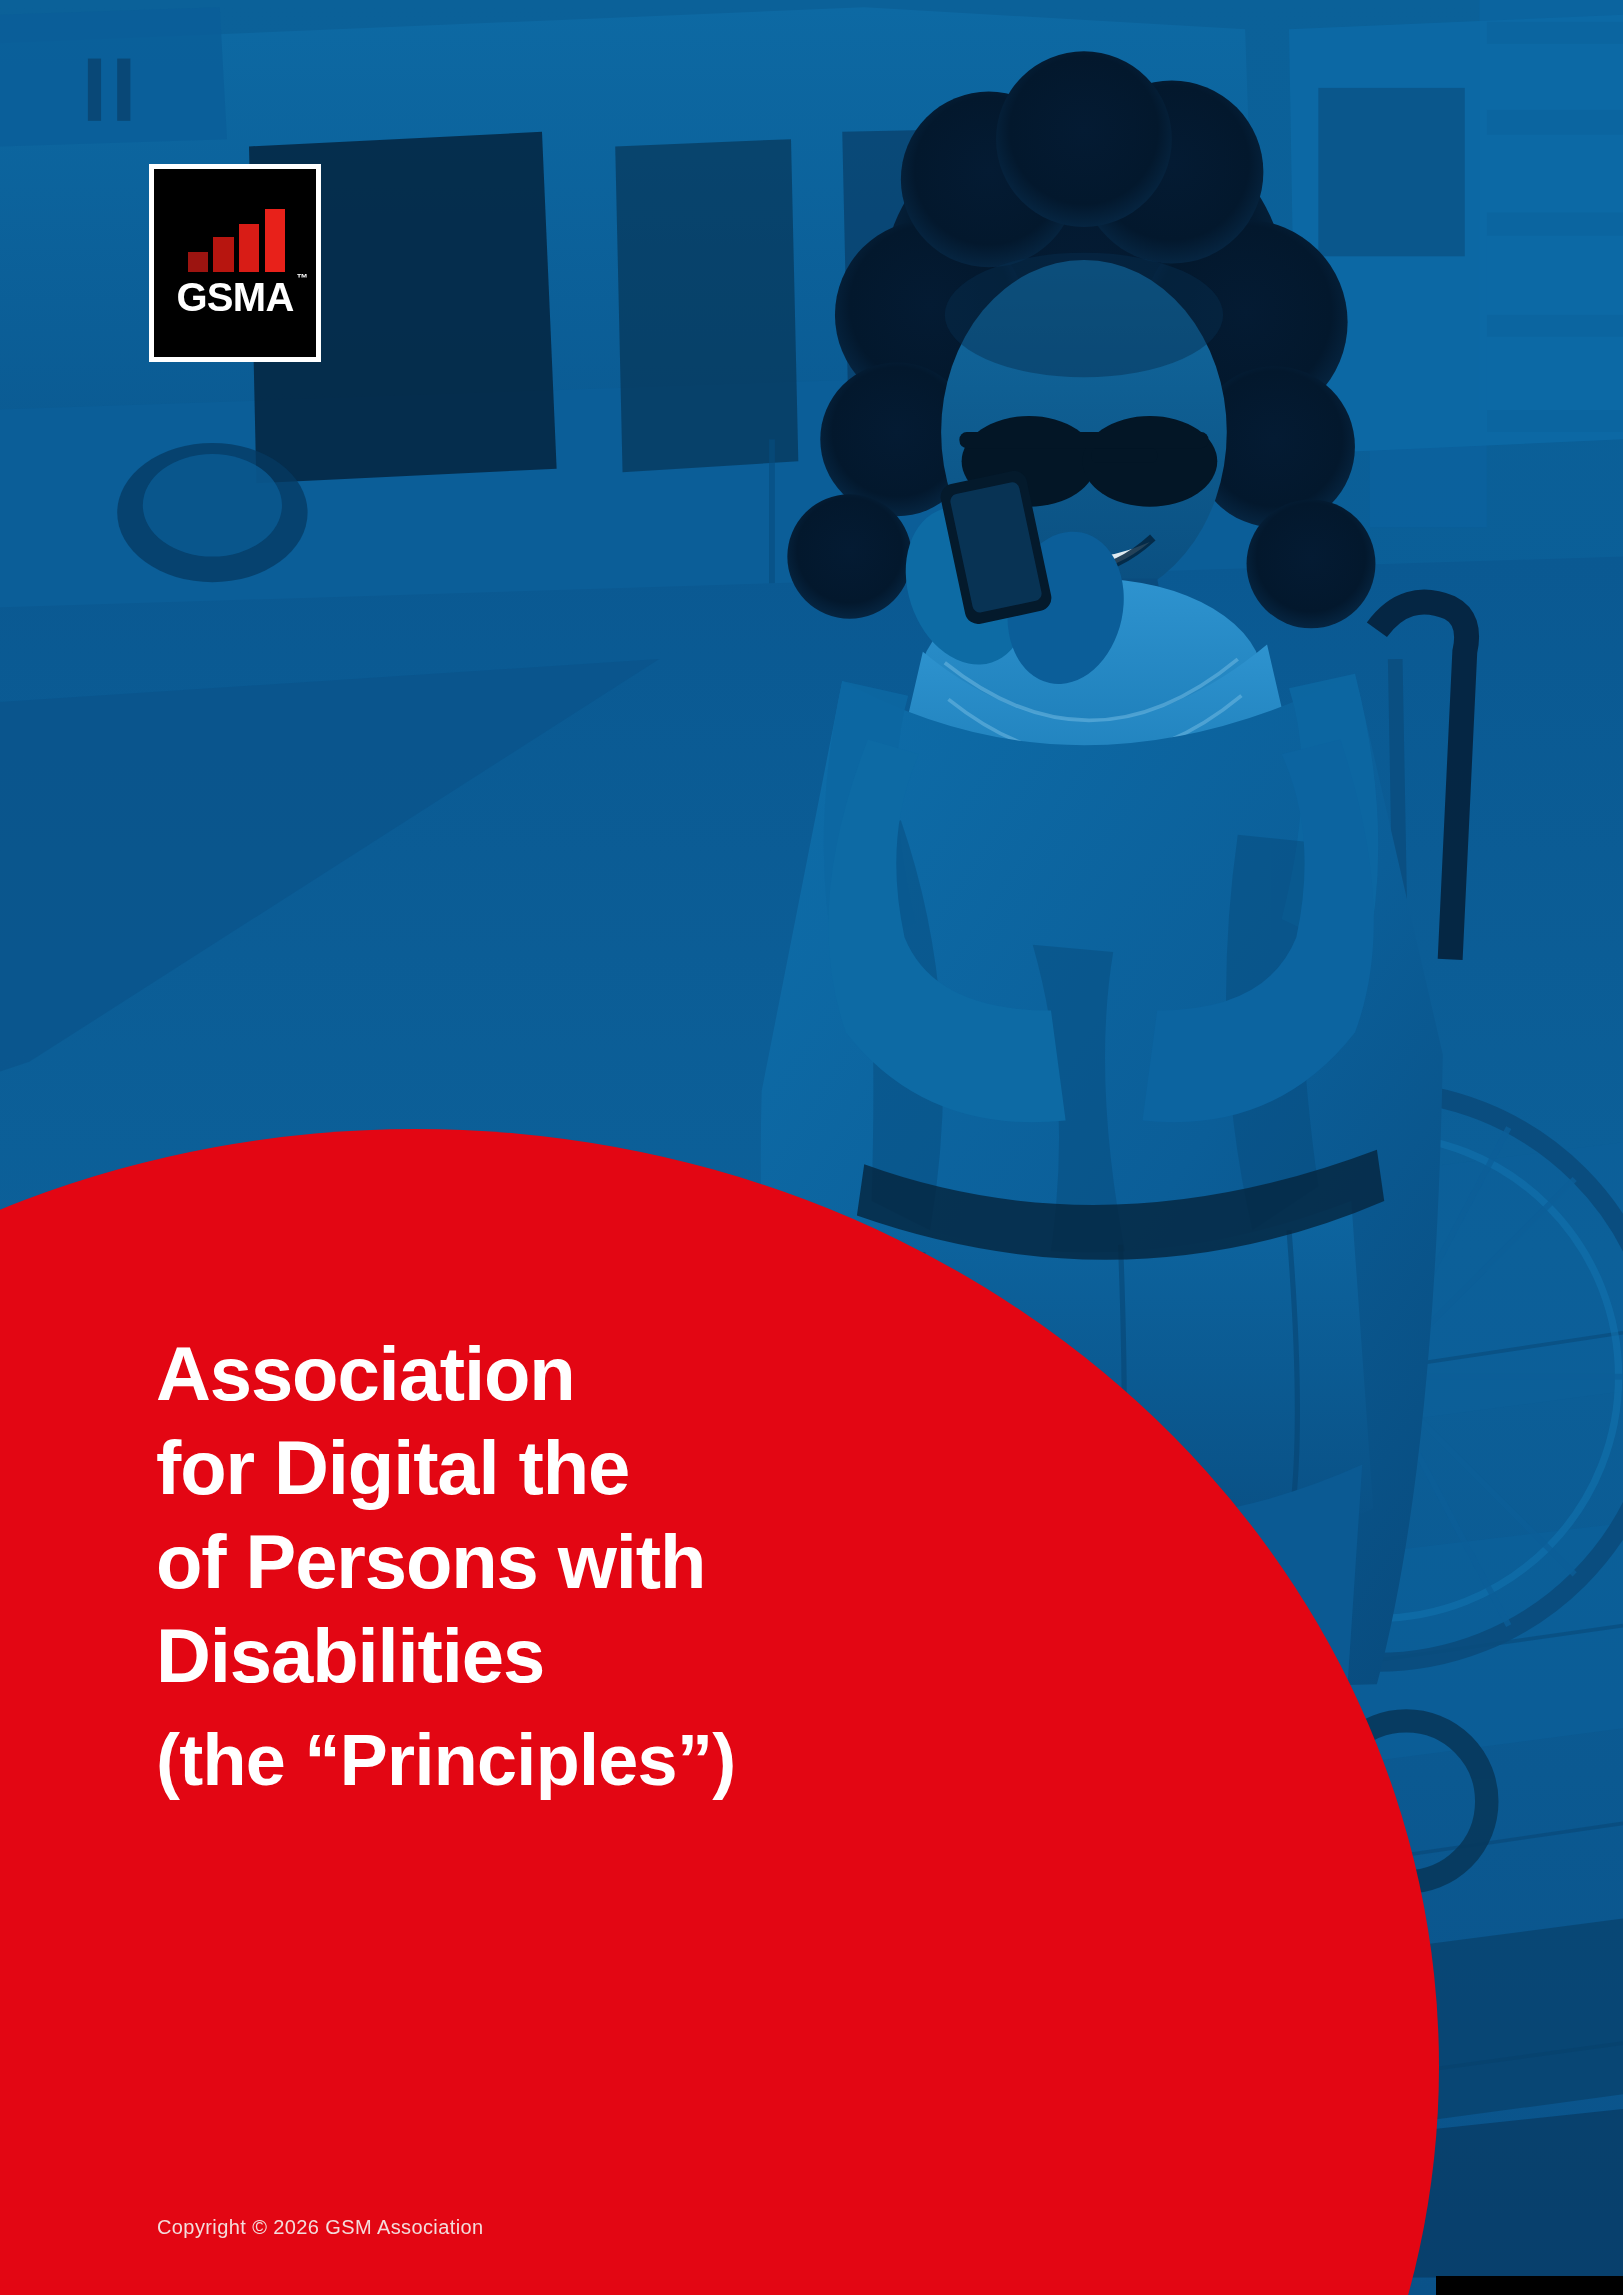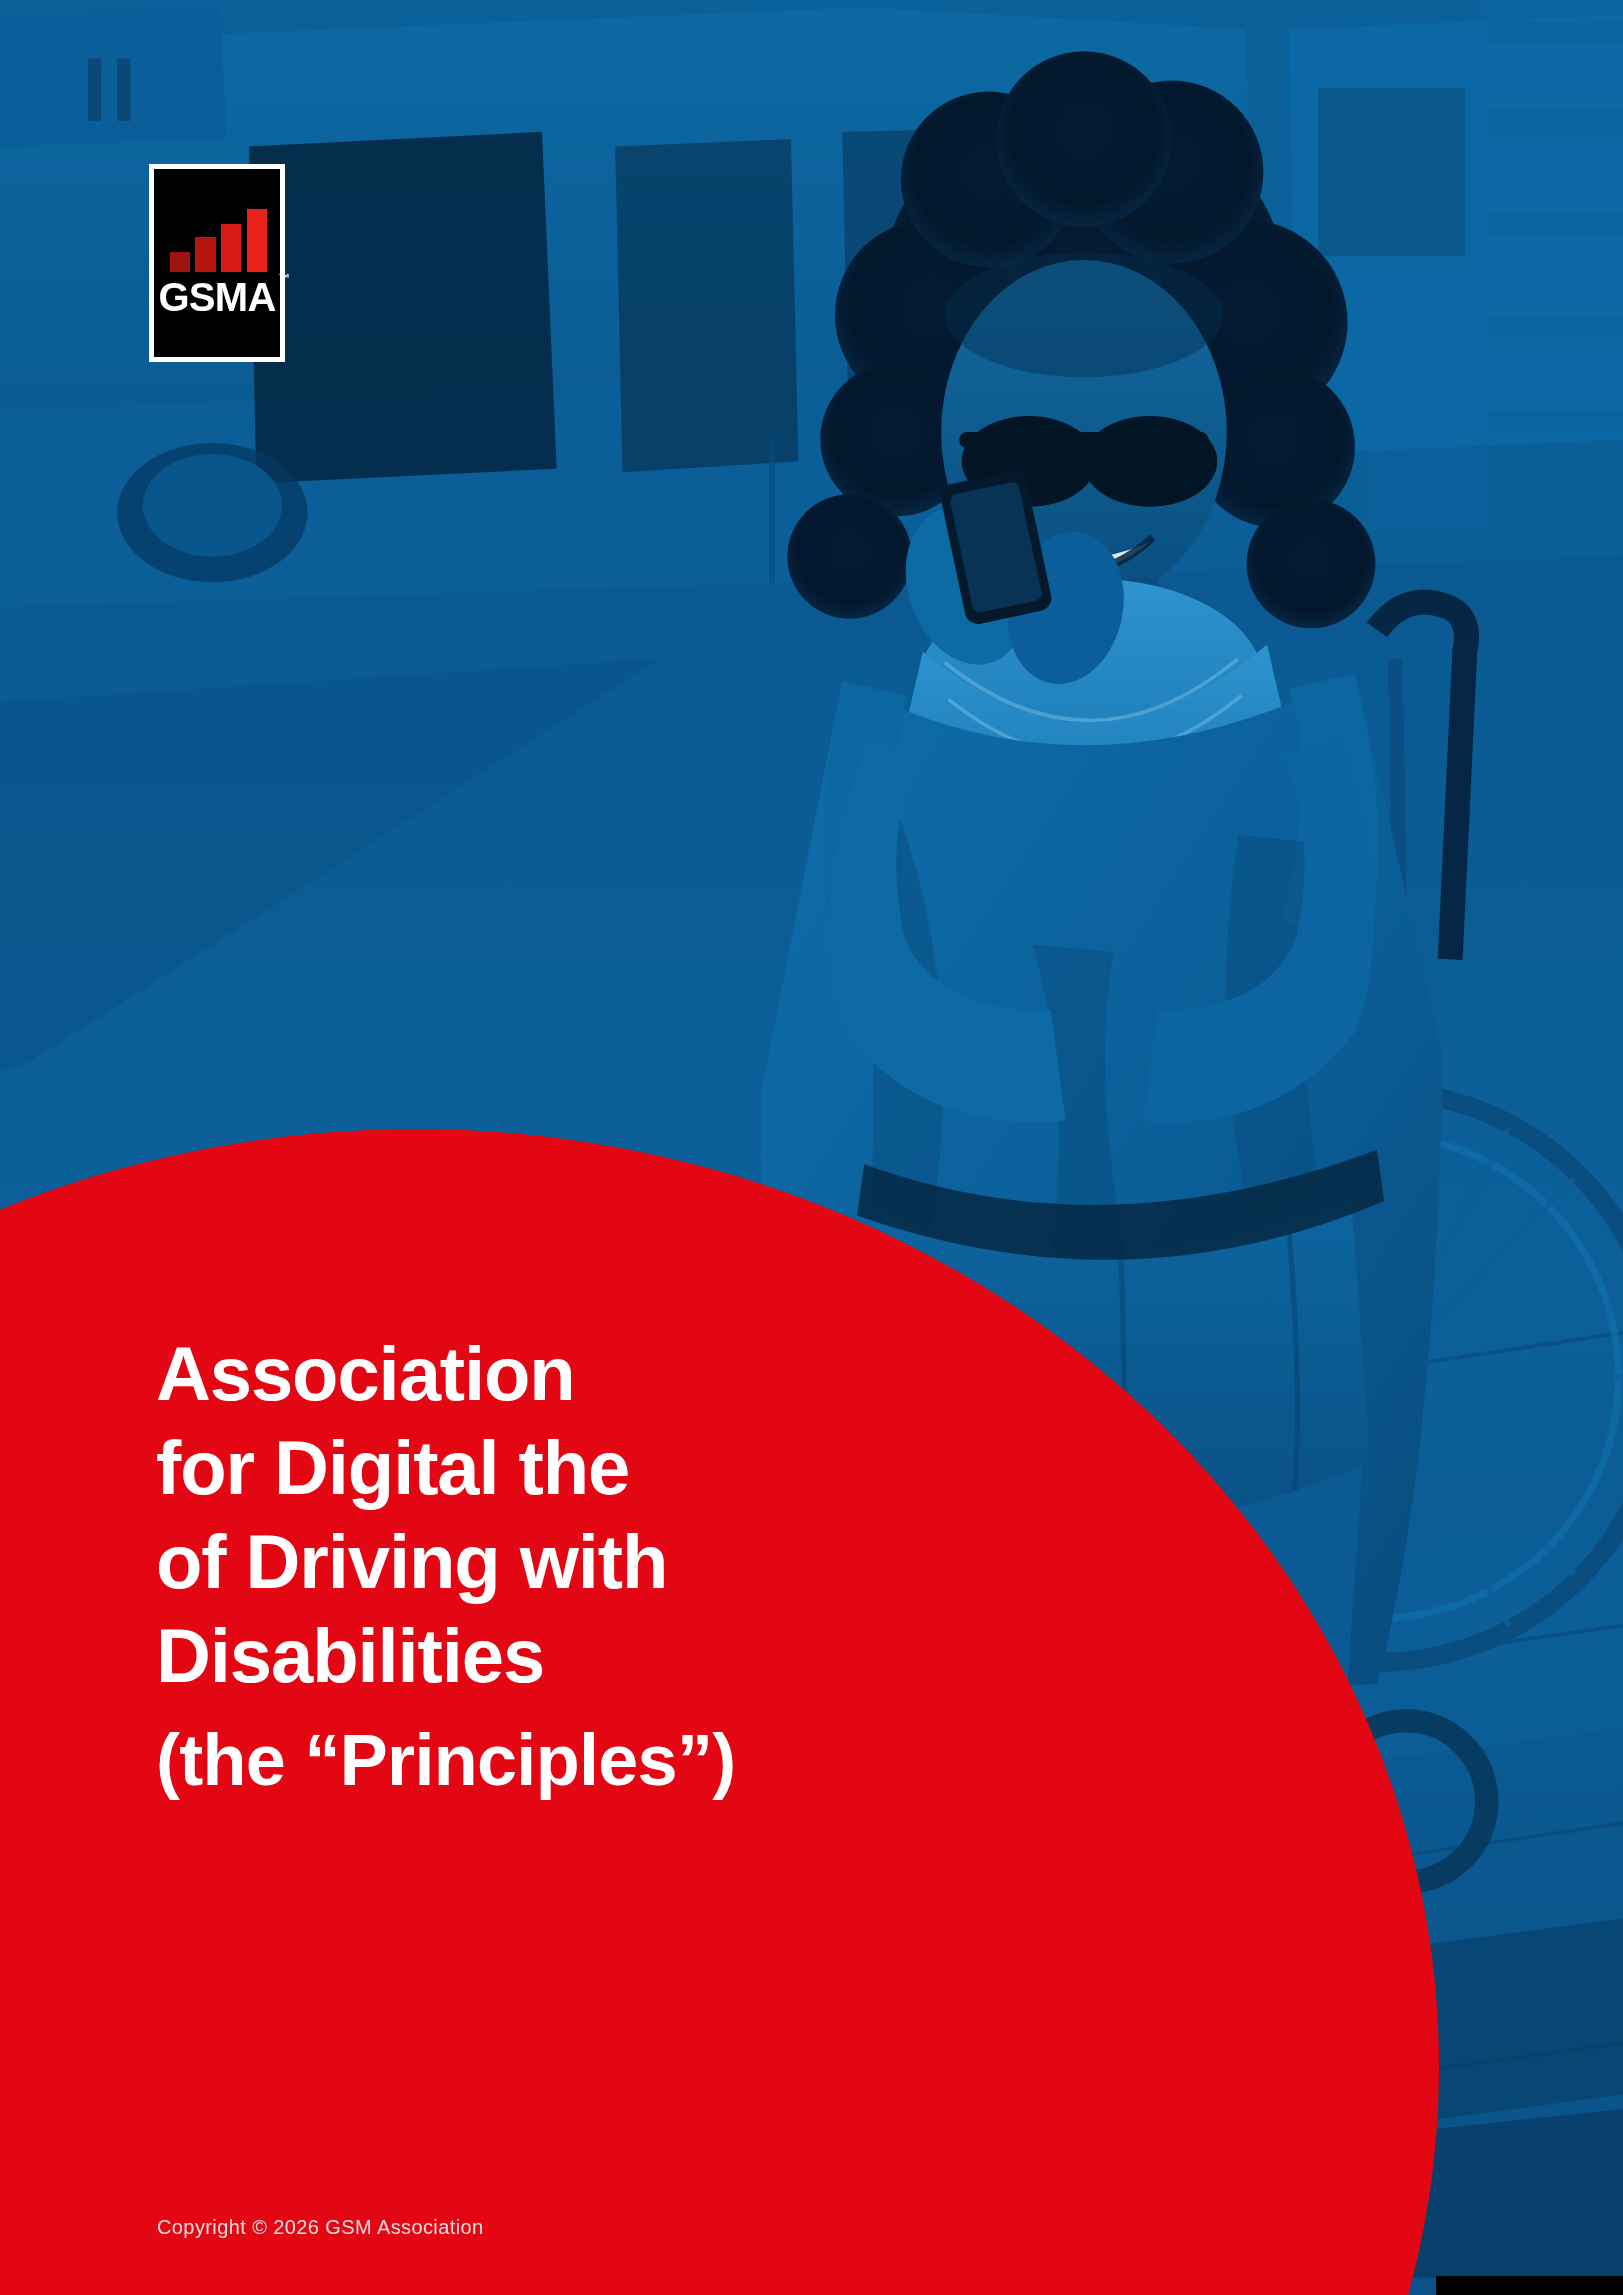--- a/index.html
+++ b/index.html
@@ -22,21 +22,21 @@
     inset: 0;
     width: 100%;
     height: 100%;
   }
 
   
   #logo {
     position: absolute;
     left: 149px;
     top: 164px;
-    width: 136px;
+    width: 172px;
     height: 198px;
     background: #000;
     border: 5.1px solid #ffffff;
     box-sizing: border-box;
     display: flex;
     flex-direction: column;
     justify-content: center;
     align-items: center;
   }
   #logo-bars {
@@ -344,21 +344,21 @@
       <span id="logo-tm">™</span>
     </div>
   </div>
 
   <div id="red-circle"></div>
   <div id="bottom-black"></div>
 
   <div id="title-block">
     <div class="title-line">Association</div>
     <div class="title-line">for Digital the</div>
-    <div class="title-line">of Driving with</div>
+    <div class="title-line">of Persons with</div>
     <div class="title-line">Disabilities</div>
     <div id="subtitle">(the “Principles”)</div>
   </div>
 
   <div id="copyright">Copyright © 2026 GSM Association</div>
 
 </div>
 
 
 </body></html>

